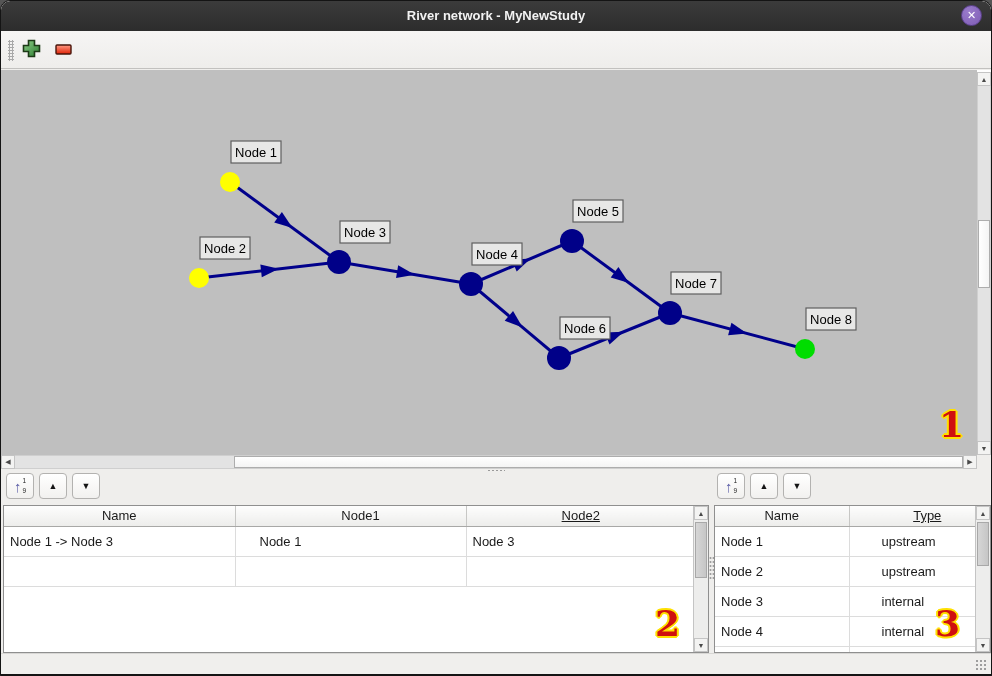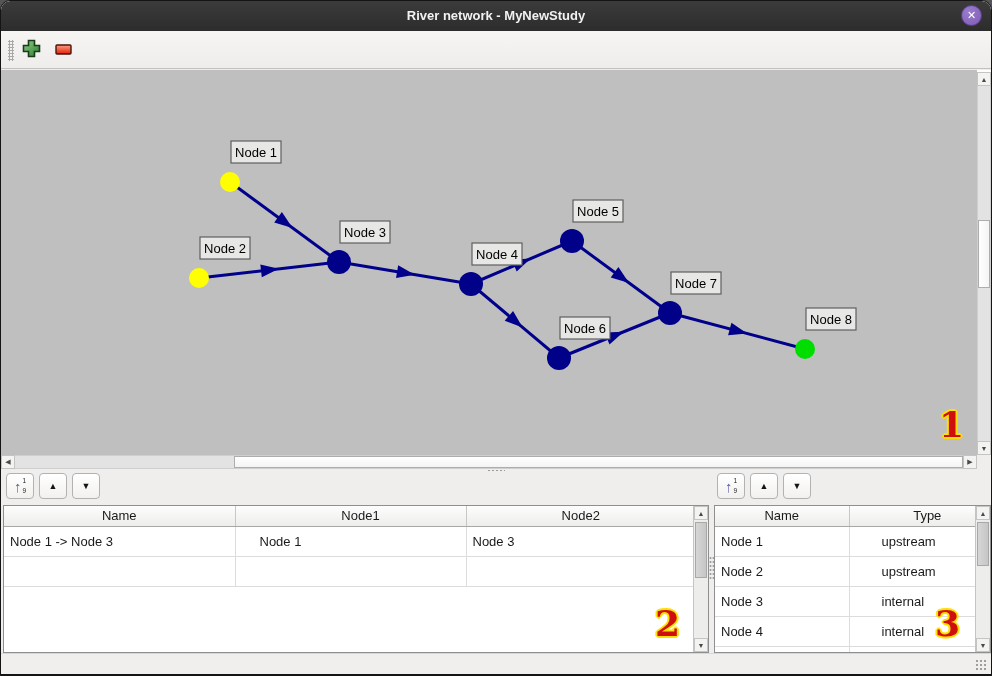--- a/index.html
+++ b/index.html
@@ -55,21 +55,21 @@
   .sort-ico{display:flex;align-items:center;line-height:1;}
   .sort-ico .arrow{color:#5d5fa8;font-size:15px;font-weight:700;}
   .sort-ico .nums{display:flex;flex-direction:column;font-size:6.5px;color:#222;margin-left:1px;line-height:1.5;}
   
   .table-wrap{position:absolute;top:33px;left:0;height:148px;background:#fff;border:1px solid #8f8f8f;overflow:hidden;}
   .panel-left .table-wrap{width:706px;}
   .panel-right .table-wrap{width:277px;}
   table.grid{border-collapse:collapse;table-layout:fixed;background:#fff;}
   table.grid th{height:20px;font-weight:400;font-size:13px;text-align:center;
     background:linear-gradient(#fdfdfd,#ededeb);border-right:1px solid #c7c7c5;border-bottom:1px solid #a8a8a6;padding:0 4px;}
-  table.grid th:last-child{border-right:none;}
+  table.grid th:last-child{border-right:none;text-decoration:underline;}
   table.grid td{height:30px;font-size:13px;padding:0 6px;border-right:1px solid #dcdcdc;border-bottom:1px solid #dcdcdc;
     white-space:nowrap;overflow:hidden;background:#fff;margin-left:44px;}
   table.grid td:last-child{border-right:none;}
   #reach-table{width:691px;}
   #reach-table th:nth-child(1),#reach-table td:nth-child(1){width:231px;}
   #reach-table th:nth-child(2),#reach-table td:nth-child(2){width:231px;padding-left:24px;}
   #reach-table th:nth-child(3),#reach-table td:nth-child(3){width:229px;}
   #node-table{width:262px;}
   #node-table th:nth-child(1),#node-table td:nth-child(1){width:134px;}
   #node-table th:nth-child(2),#node-table td:nth-child(2){width:128px;padding-left:32px;}

